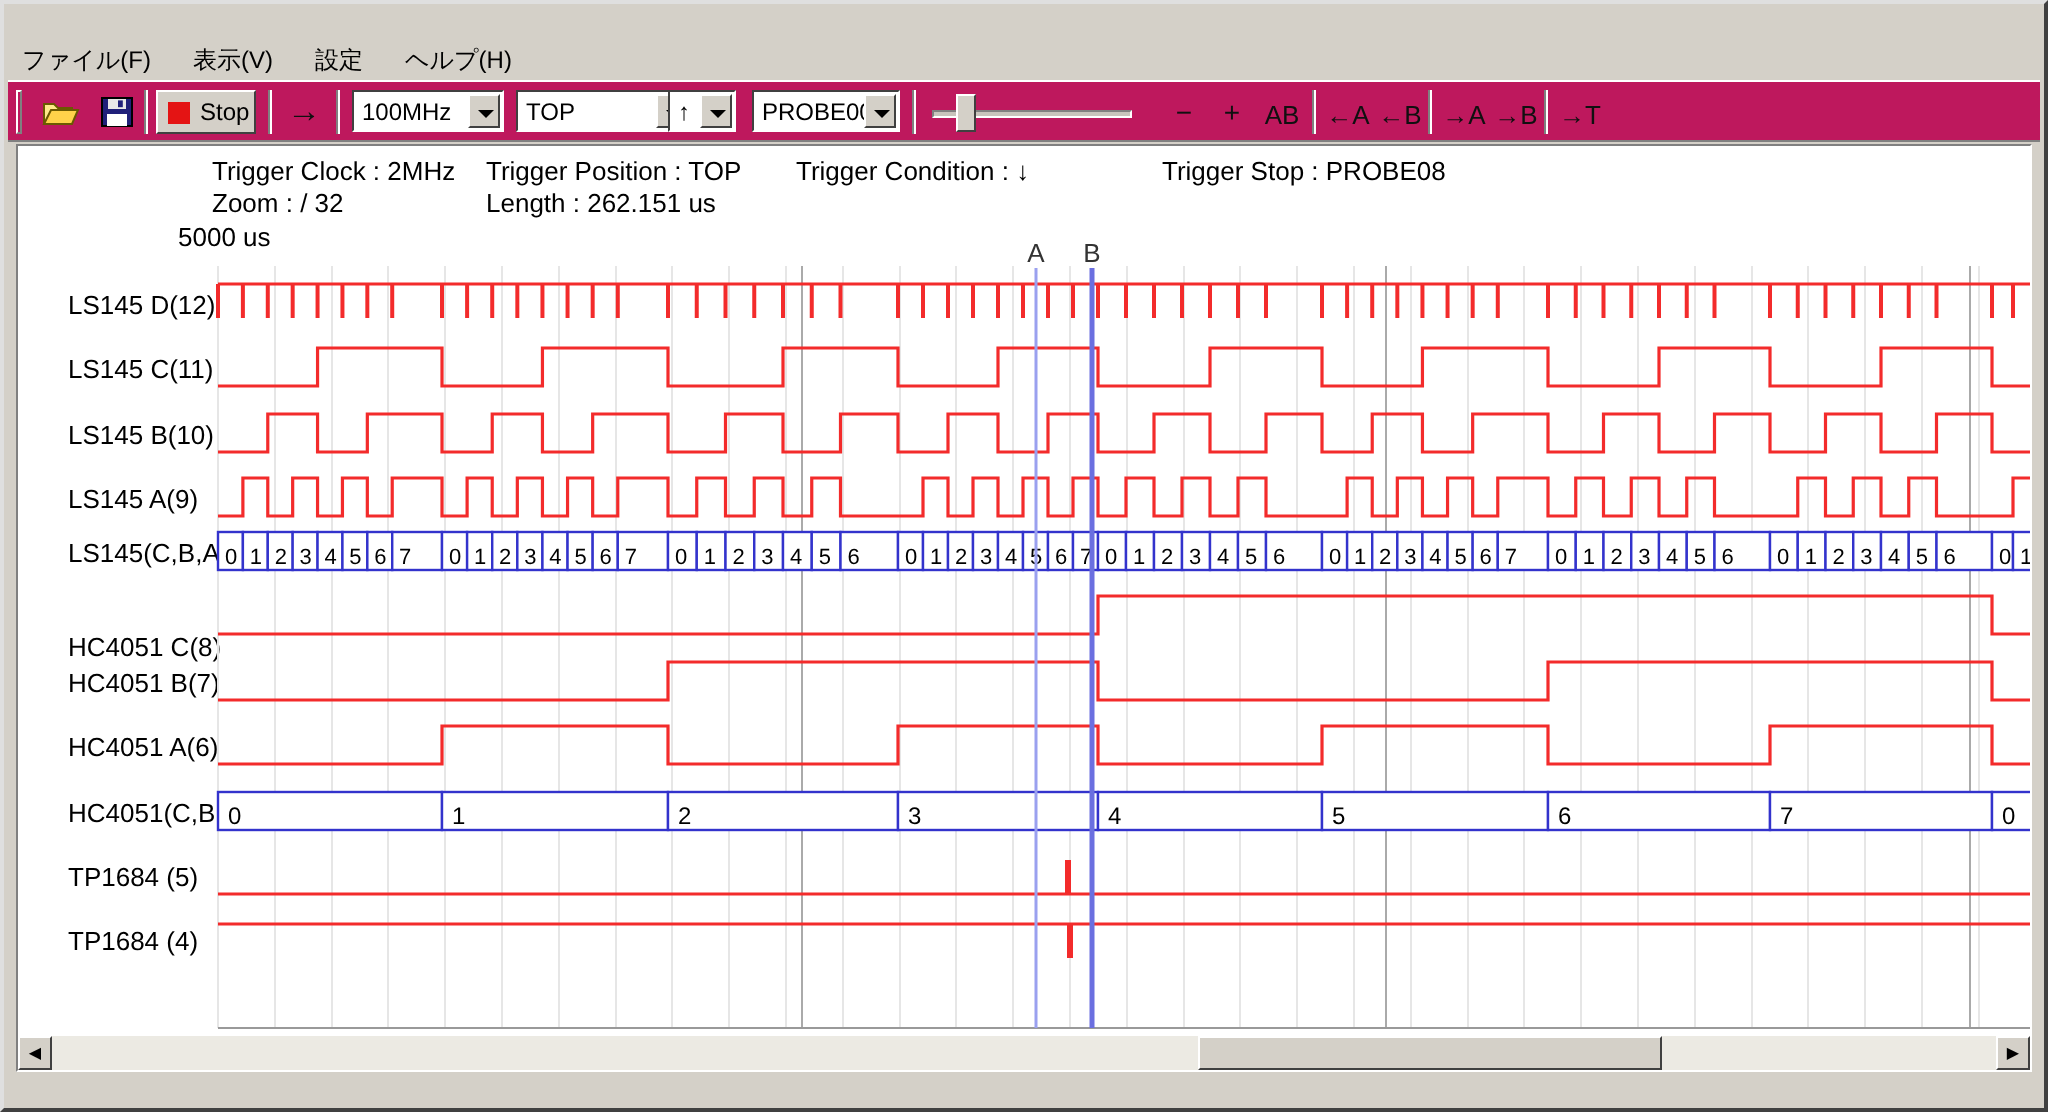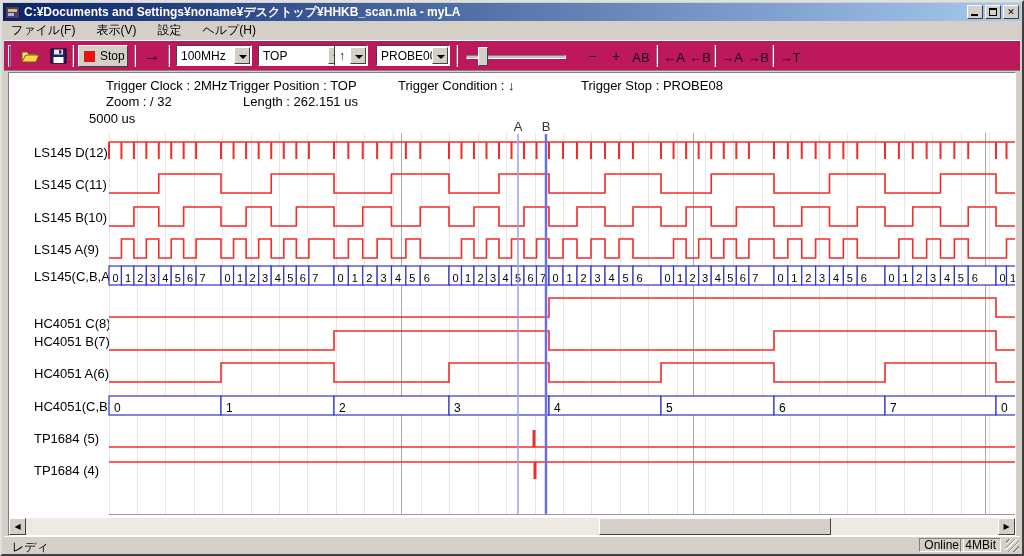--- a/index.html
+++ b/index.html
@@ -76,33 +76,20 @@
   .status-panel{position:absolute;top:1px;height:14px;border:1px solid;
     border-color:#808080 #fff #fff #808080;padding:0 4px;line-height:13px;}
   .grip-corner{position:absolute;right:1px;bottom:0;width:13px;height:13px;
     background:repeating-linear-gradient(135deg,transparent 0 2px,#808080 2px 3px,#fff 3px 4px);}
 </style>
 </head>
 <body>
 
 <div class="window">
 
-  <div class="titlebar">
-    <span class="app-icon"></span>
-    <span class="title-text">C:¥Documents and Settings¥noname¥デスクトップ¥HHKB_scan.mla - myLA</span>
-    <span class="winbtns">
-      <span class="winbtn">
-          <span class="glyph-min"></span>
-        </span>
-      <span class="winbtn">
-          <span class="glyph-max"></span>
-        </span>
-      <span class="winbtn"><span>✕</span></span>
-    </span>
-  </div>
 
   <div class="menubar">
     <span class="menu-item">ファイル(F)</span>
     <span class="menu-item">表示(V)</span>
     <span class="menu-item">設定</span>
     <span class="menu-item">ヘルプ(H)</span>
   </div>
 
   <div class="toolbar">
     <span class="tb grip"></span>
@@ -173,21 +160,21 @@
     <span class="flatlbl" style="left:716px;width:24px;font-size:13px;top:9px;">→A</span>
     <span class="flatlbl" style="left:742px;width:24px;font-size:13px;top:9px;">→B</span>
 
     <span class="tsep" style="left:768px;"></span>
 
     <span class="flatlbl" style="left:774px;width:24px;font-size:13px;top:9px;">→T</span>
   </div>
 
   <div class="client">
     <span class="info-item" style="left:97px;top:5px;">Trigger Clock : 2MHz</span>
-    <span class="info-item" style="left:220px;top:5px;">Trigger Position : TOP</span>
+    <span class="info-item" style="left:234px;top:5px;">Trigger Position : TOP</span>
     <span class="info-item" style="left:389px;top:5px;">Trigger Condition : ↓</span>
     <span class="info-item" style="left:572px;top:5px;">Trigger Stop : PROBE08</span>
     <span class="info-item" style="left:97px;top:21px;">Zoom : /  32</span>
     <span class="info-item" style="left:234px;top:21px;">Length : 262.151 us</span>
     <span class="timescale">5000 us</span>
 
     <div id="channel-labels">
         <div class="ch-label" style="top: 72px;">LS145 D(12)</div>
         <div class="ch-label" style="top: 104px;">LS145 C(11)</div>
         <div class="ch-label" style="top: 137px;">LS145 B(10)</div>
@@ -397,20 +384,14 @@
         <text x="545" y="130" font-size="13" font-family="&quot;Liberation Sans&quot;,&quot;DejaVu Sans&quot;,sans-serif" fill="#333333" text-anchor="middle">B</text>
       </svg>
 
     <div class="hscroll">
       <span class="sb-btn" style="left:0;"><span>◀</span></span>
       <span class="sb-thumb" style="left:590px;width:232px;"></span>
       <span class="sb-btn" style="right:0;"><span>▶</span></span>
     </div>
   </div>
 
-  <div class="statusbar">
-    <span class="status-ready">レディ</span>
-    <span class="status-panel" style="right:56px;">Online</span>
-    <span class="status-panel" style="right:19px;">4MBit</span>
-    <span class="grip-corner"></span>
-  </div>
 
 </div>
 
 </body></html>

